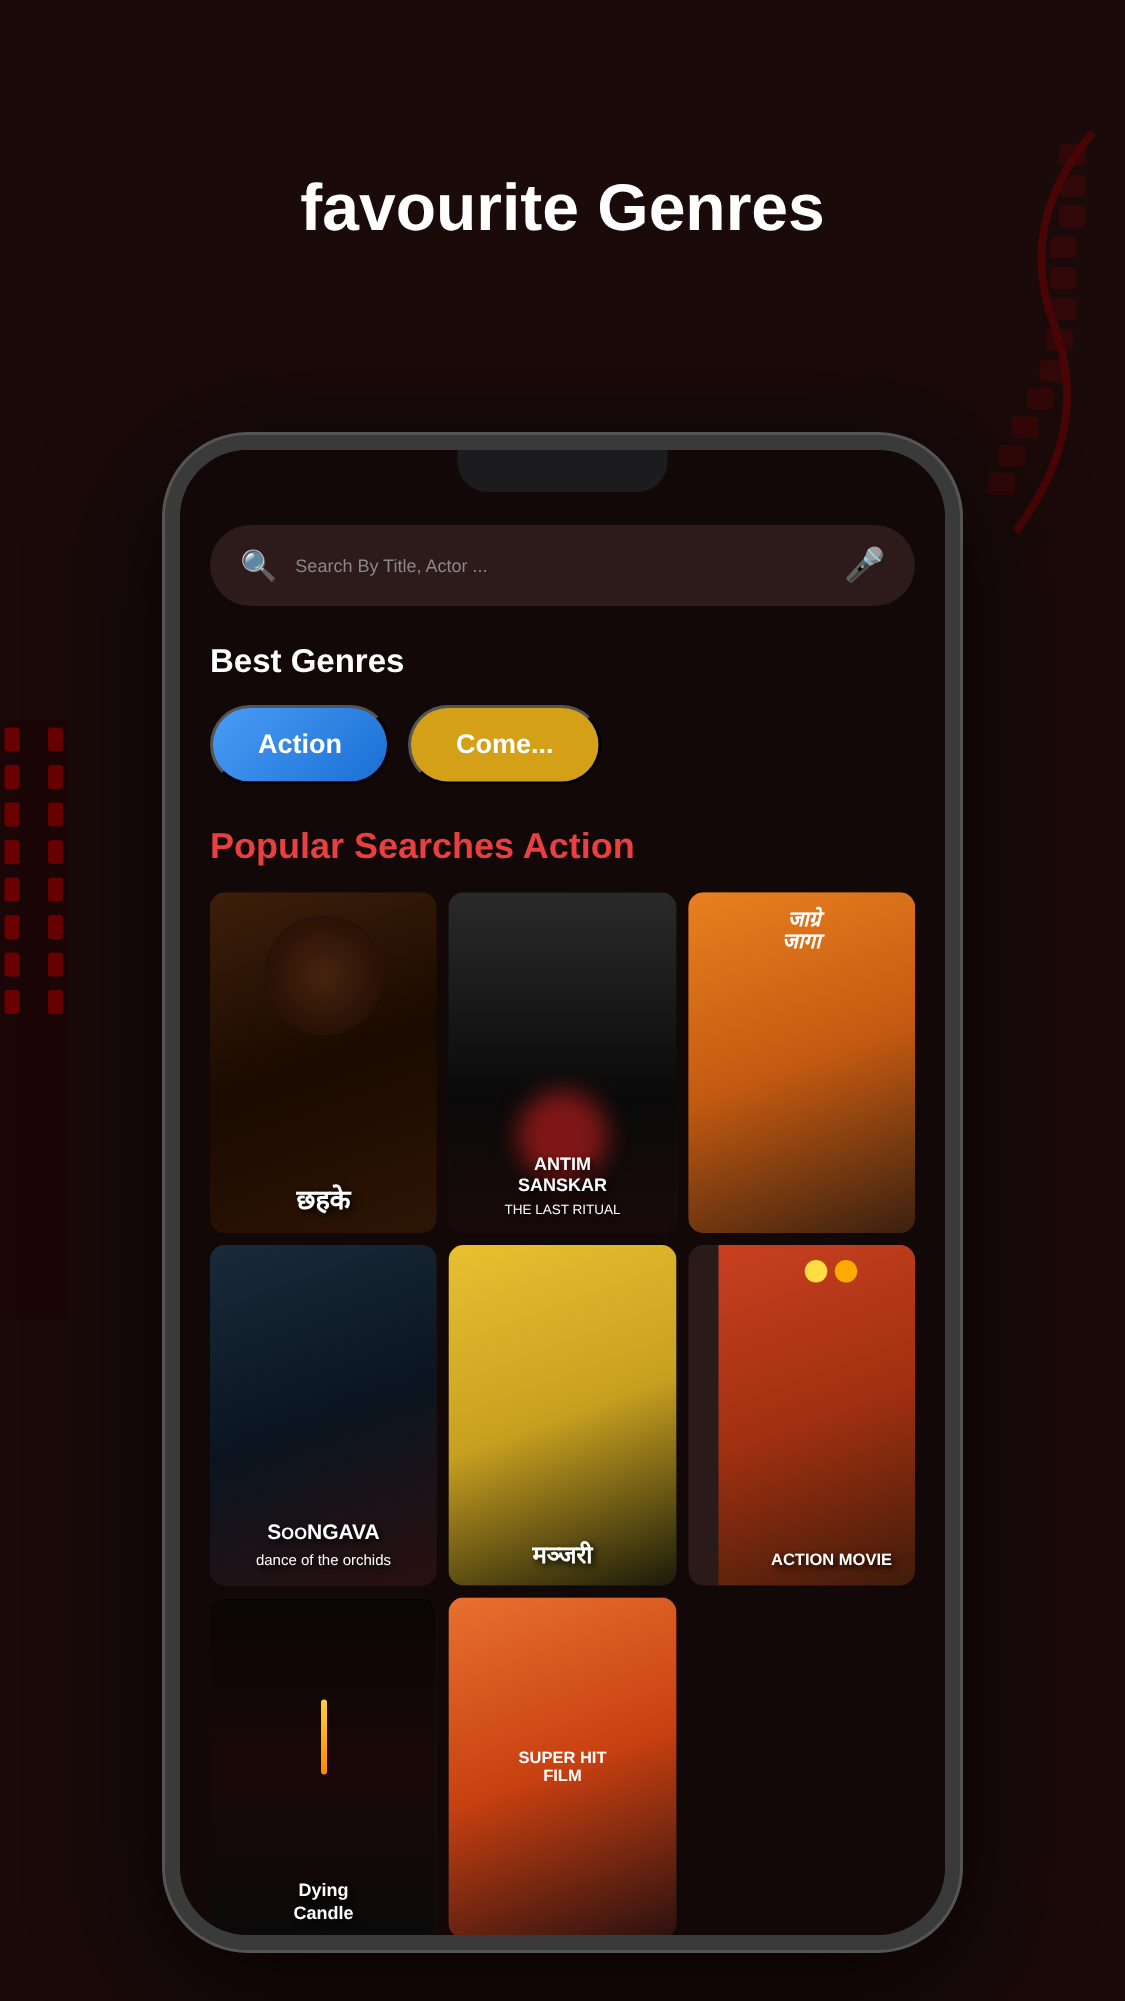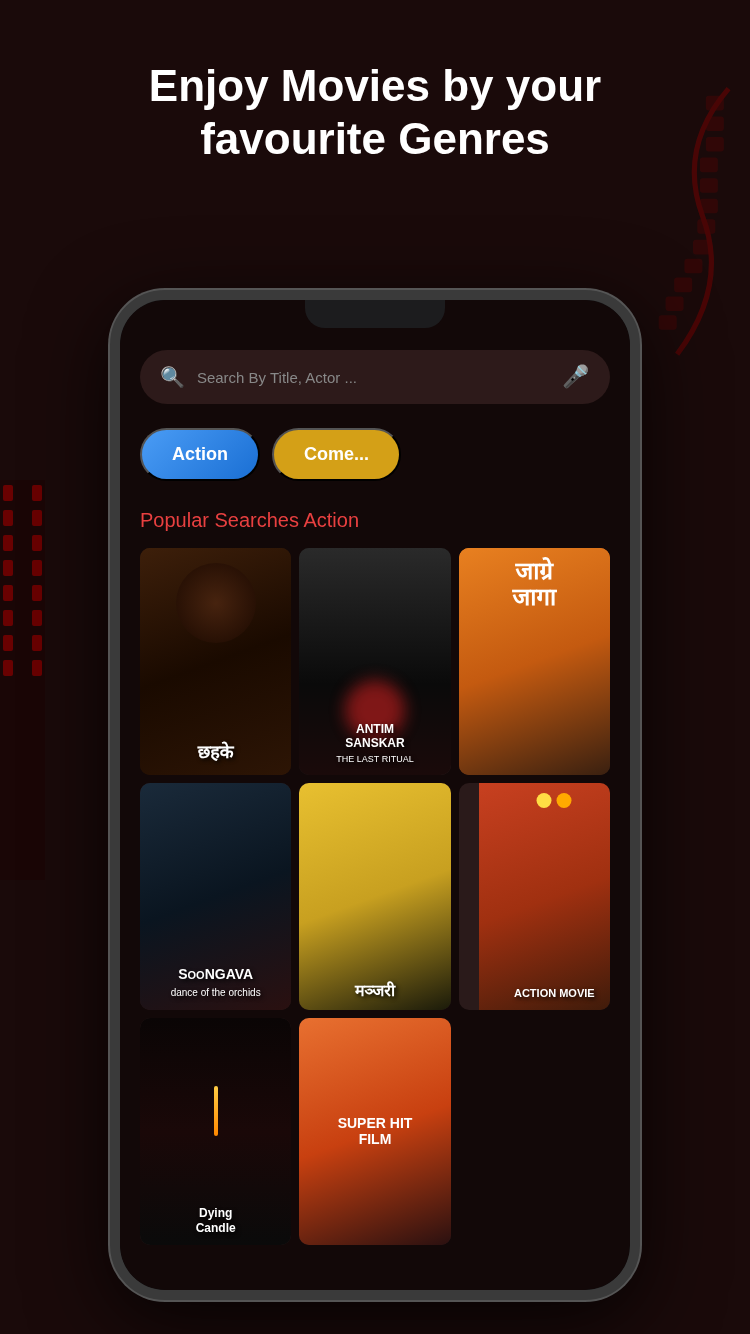--- a/index.html
+++ b/index.html
@@ -102,21 +102,21 @@
 
     .search-icon-wrap {
       margin-right: 12px;
       color: #cc2244;
       font-size: 20px;
     }
 
     .search-input-fake {
       flex: 1;
       color: #888;
-      font-size: 15px;
+      font-size: 12px;
     }
 
     .mic-icon-wrap {
       color: #cc2244;
       font-size: 22px;
     }
 
     
     .section-title {
       color: #ffffff;
@@ -150,22 +150,22 @@
       background: #8b1a1a;
     }
 
     .genre-comedy {
       background: #d4a017;
     }
 
     
     .popular-title {
       color: #ffffff;
-      font-size: 20px;
-      font-weight: 400;
+      font-size: 24px;
+      font-weight: 700;
       margin-bottom: 16px;
     }
 
     .popular-title span {
       color: #e84040;
     }
 
     
     .movies-grid {
       display: grid;
@@ -250,69 +250,70 @@
   <rect x="32" y="55" width="10" height="16" rx="2" fill="#8b0000" opacity="0.7"></rect>
   <rect x="32" y="80" width="10" height="16" rx="2" fill="#8b0000" opacity="0.7"></rect>
   <rect x="32" y="105" width="10" height="16" rx="2" fill="#8b0000" opacity="0.7"></rect>
   <rect x="32" y="130" width="10" height="16" rx="2" fill="#8b0000" opacity="0.7"></rect>
   <rect x="32" y="155" width="10" height="16" rx="2" fill="#8b0000" opacity="0.7"></rect>
   <rect x="32" y="180" width="10" height="16" rx="2" fill="#8b0000" opacity="0.7"></rect>
 </svg>
 
 <div class="header-section">
   <h1 class="header-title">
-    <span>Enjoy Movies by your</span><br>
+    <br>
     <span>favourite Genres</span>
   </h1>
 </div>
 
 <div class="phone-container">
   <div class="phone-notch"></div>
   <div class="phone-screen">
     <div class="screen-content">
 
       <div class="search-bar">
         <span class="search-icon-wrap">🔍</span>
         <span class="search-input-fake">Search By Title, Actor ...</span>
         <span class="mic-icon-wrap">🎤</span>
       </div>
 
       <div>
+        <div class="section-title">Best Genres</div>
 
         <div class="genres-row">
           <button class="genre-pill genre-action">Action</button>
           <button class="genre-pill genre-comedy">Come...</button>
         </div>
       </div>
 
       <div>
         <div class="popular-title">
           <span>Popular Searches</span>
           <span style="color:#e84040;">Action</span>
         </div>
 
         <div class="movies-grid">
 
           <div class="movie-card poster-1">
             <div style="width:100%;height:100%;background:linear-gradient(160deg,#3d1f0a 0%,#1a0a00 50%,#2d1505 100%);display:flex;align-items:center;justify-content:center;position:relative;">
               <div style="position:absolute;top:15px;left:50%;transform:translateX(-50%);width:80px;height:80px;border-radius:50%;background:radial-gradient(circle,#4a2510,#1a0800);opacity:0.9;"></div>
-              <div class="poster-text" style="font-size:18px;font-family:Liberation Mono, monospace;">छहके</div>
+              <div class="poster-text" style="font-size:18px;font-family:Liberation Serif, serif;">छहके</div>
             </div>
           </div>
 
           <div class="movie-card poster-2">
             <div style="width:100%;height:100%;background:linear-gradient(180deg,#2a2a2a 0%,#0a0a0a 60%,#1a0a0a 100%);display:flex;align-items:center;justify-content:center;position:relative;">
               <div style="position:absolute;bottom:35px;left:50%;transform:translateX(-50%);width:60px;height:60px;border-radius:50%;background:#cc2020;opacity:0.6;filter:blur(8px);"></div>
               <div class="poster-text" style="font-size:12px;font-weight:900;text-transform:uppercase;">ANTIM<br>SANSKAR<br><span style="font-size:9px;font-weight:400;">THE LAST RITUAL</span></div>
             </div>
           </div>
 
           <div class="movie-card poster-3">
             <div style="width:100%;height:100%;background:linear-gradient(160deg,#e88020 0%,#c45a10 50%,#3a2010 100%);display:flex;align-items:flex-start;justify-content:center;padding-top:10px;position:relative;">
-              <div style="color:white;font-size:24px;font-weight:900;text-align:center;line-height:1.1;">जाग्रे<br>जागा</div>
+              <div style="color:white;font-size:14px;font-weight:900;text-align:right;line-height:1.1;font-style:italic;">जाग्रे<br>जागा</div>
             </div>
           </div>
 
           <div class="movie-card">
             <div style="width:100%;height:100%;background:linear-gradient(160deg,#1a2a3a 0%,#0a1520 50%,#2a1010 100%);display:flex;align-items:center;justify-content:center;position:relative;">
               <div class="poster-text" style="font-size:14px;font-weight:900;">S<span style="font-size:11px;">OO</span>NGAVA<br><span style="font-size:10px;font-weight:400;">dance of the orchids</span></div>
             </div>
           </div>
 
 
@@ -334,21 +335,21 @@
 
           <div class="movie-card">
             <div style="width:100%;height:100%;background:linear-gradient(180deg,#0a0505 0%,#1a0808 50%,#0a0a0a 100%);display:flex;align-items:center;justify-content:center;position:relative;">
               <div style="position:absolute;top:30%;left:50%;transform:translateX(-50%);width:4px;height:50px;background:linear-gradient(to top,#ff8800,#ffcc44);border-radius:2px;"></div>
               <div class="poster-text" style="font-size:12px;font-weight:700;">Dying<br>Candle</div>
             </div>
           </div>
 
           <div class="movie-card">
             <div style="width:100%;height:100%;background:linear-gradient(160deg,#e87030 0%,#c84010 50%,#2a1010 100%);display:flex;align-items:center;justify-content:center;position:relative;">
-              <div style="color:white;font-size:14px;font-weight:700;text-align:center;padding:5px;">SUPER HIT<br>FILM</div>
+              <div style="color:white;font-size:11px;font-weight:700;text-align:center;padding:5px;">SUPER HIT<br>FILM</div>
             </div>
           </div>
 
         </div>
       </div>
 
     </div>
   </div>
 </div>
 

